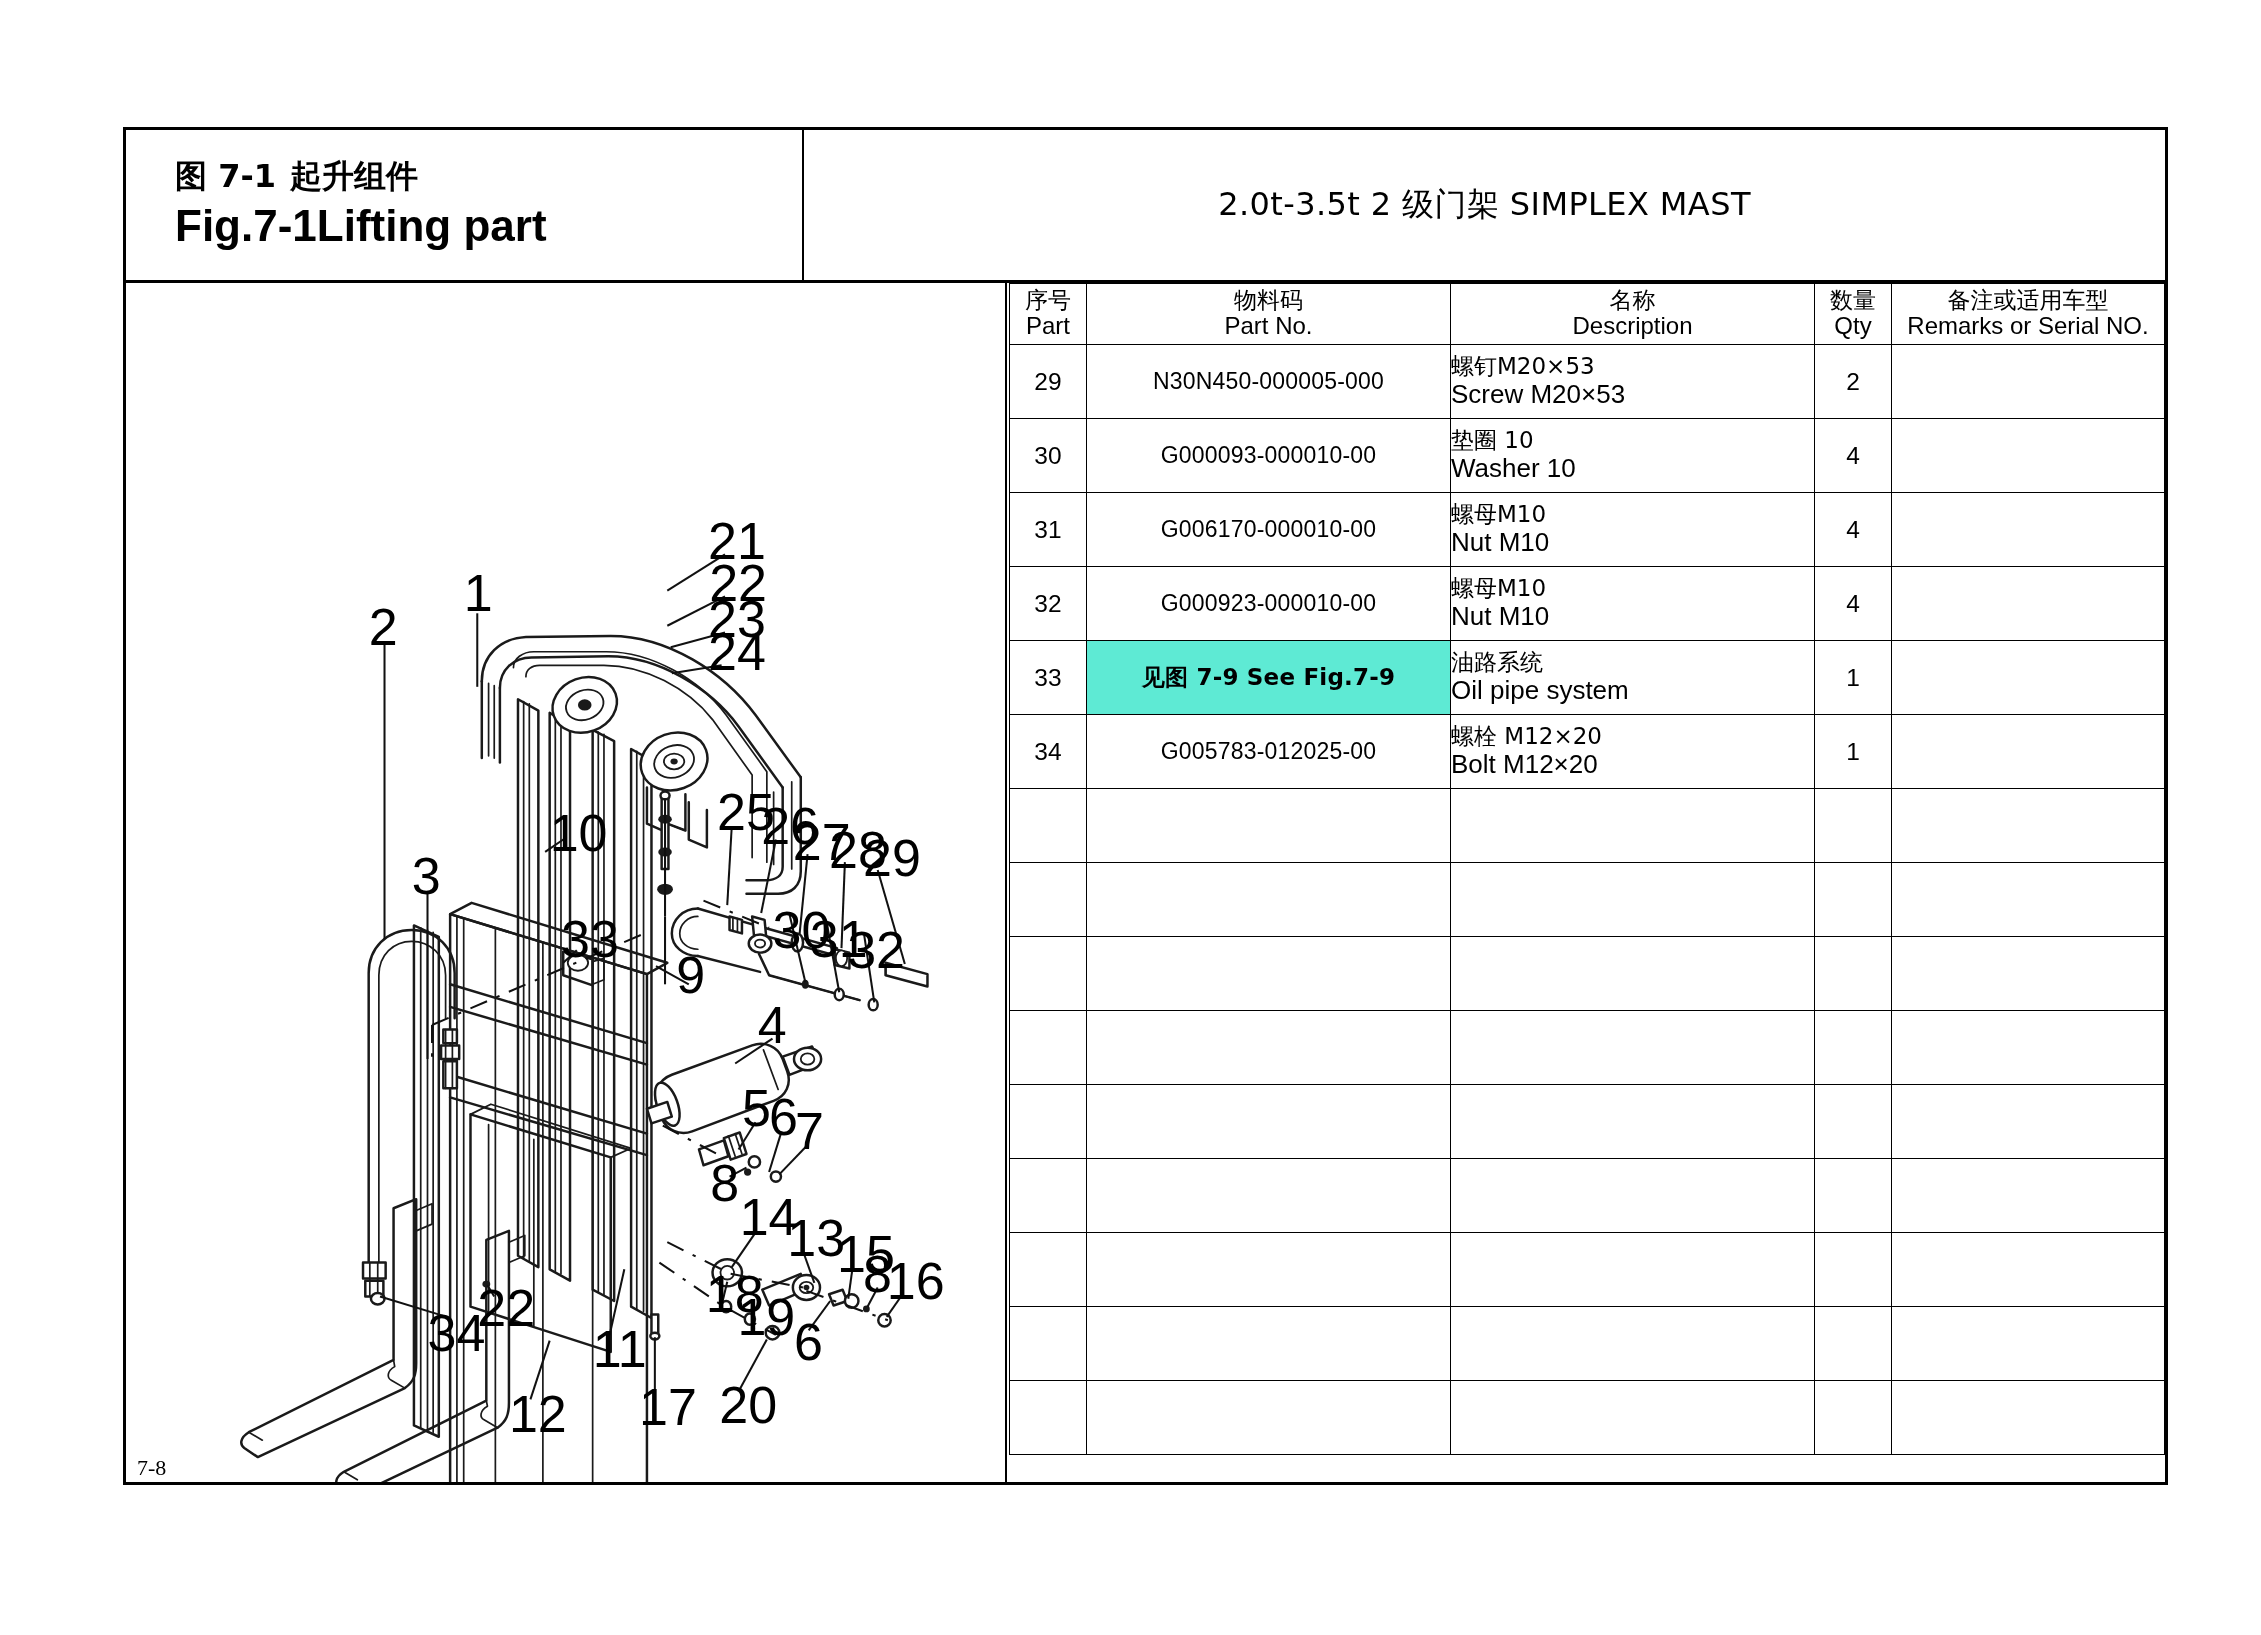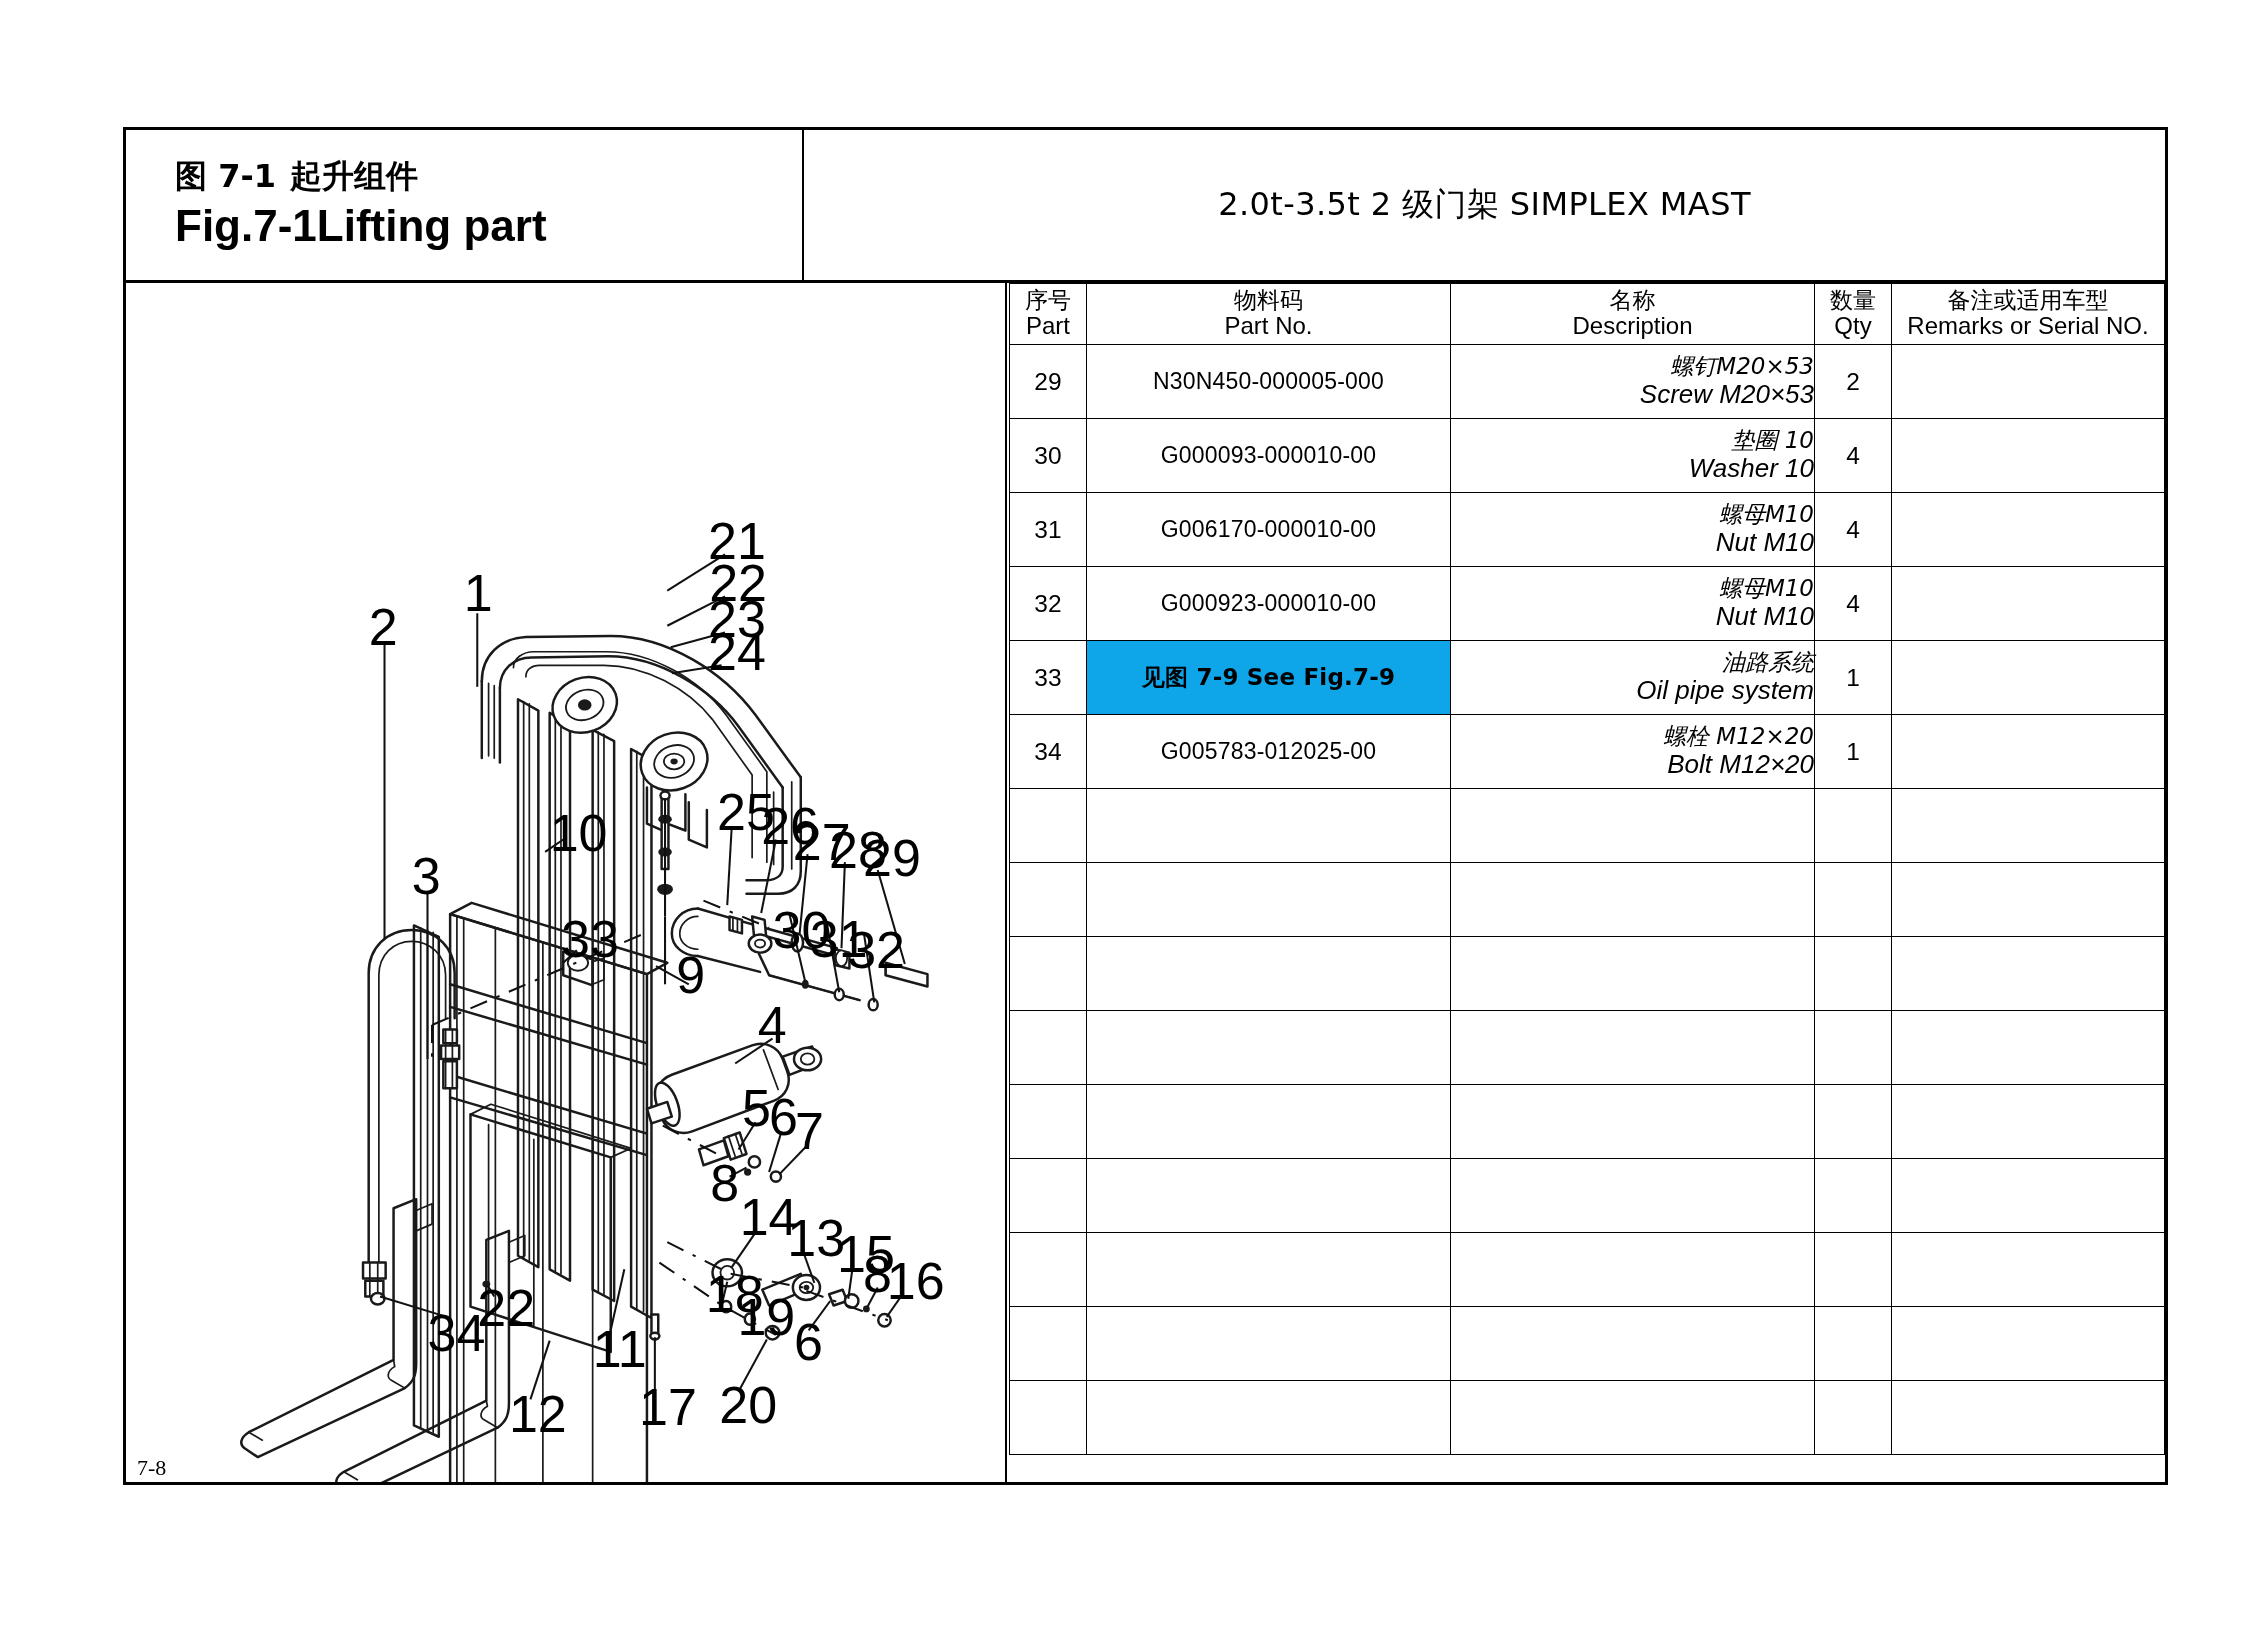--- a/index.html
+++ b/index.html
@@ -126,28 +126,27 @@
     font-size:24.5px;
     font-family:"Liberation Sans",sans-serif;
   }
   .cell-part{
     text-align:center;
     font-size:23px;
     font-family:"Liberation Sans",sans-serif;
     letter-spacing:0.2px;
   }
   .cell-part.hl{
-    background:#0ea5e9;
+    background:#5eead4;
     font-weight:bold;
     font-family:"DejaVu Sans",sans-serif;
   }
   .cell-desc{
-    text-align:right;
+    text-align:left;
     padding-left:14px;
-    font-style:italic;
   }
   .d-cn{
     display:block;
     font-size:23px;
     line-height:1.12;
     font-family:"DejaVu Sans",sans-serif;
   }
   .d-en{
     display:block;
     font-size:26px;

